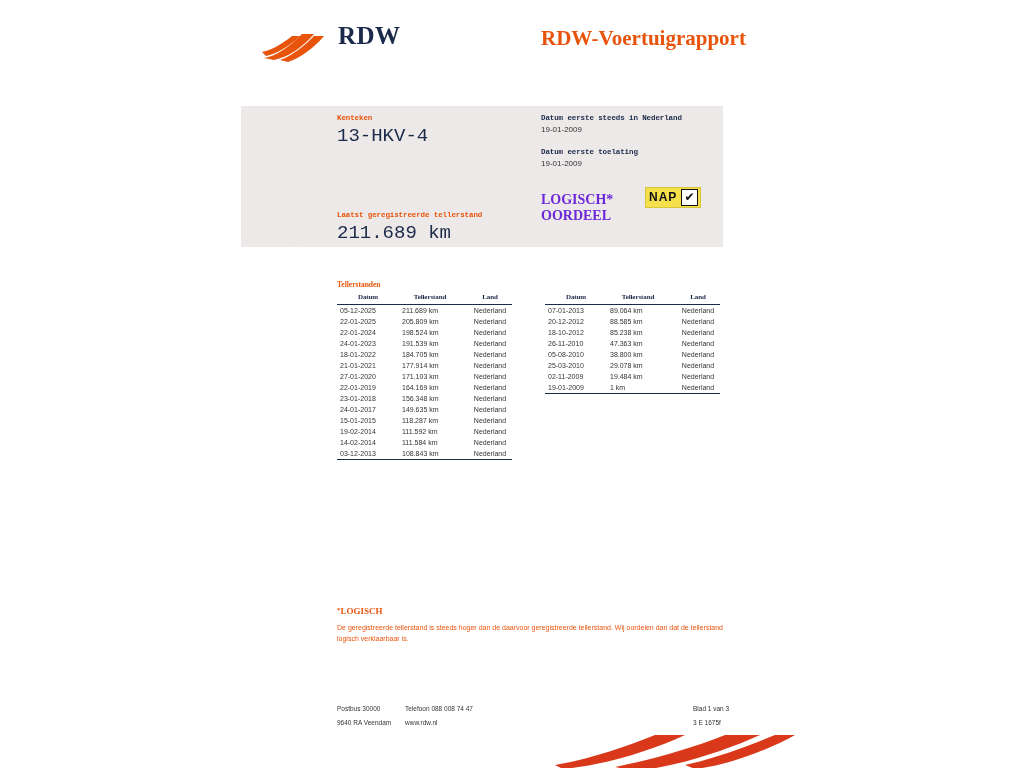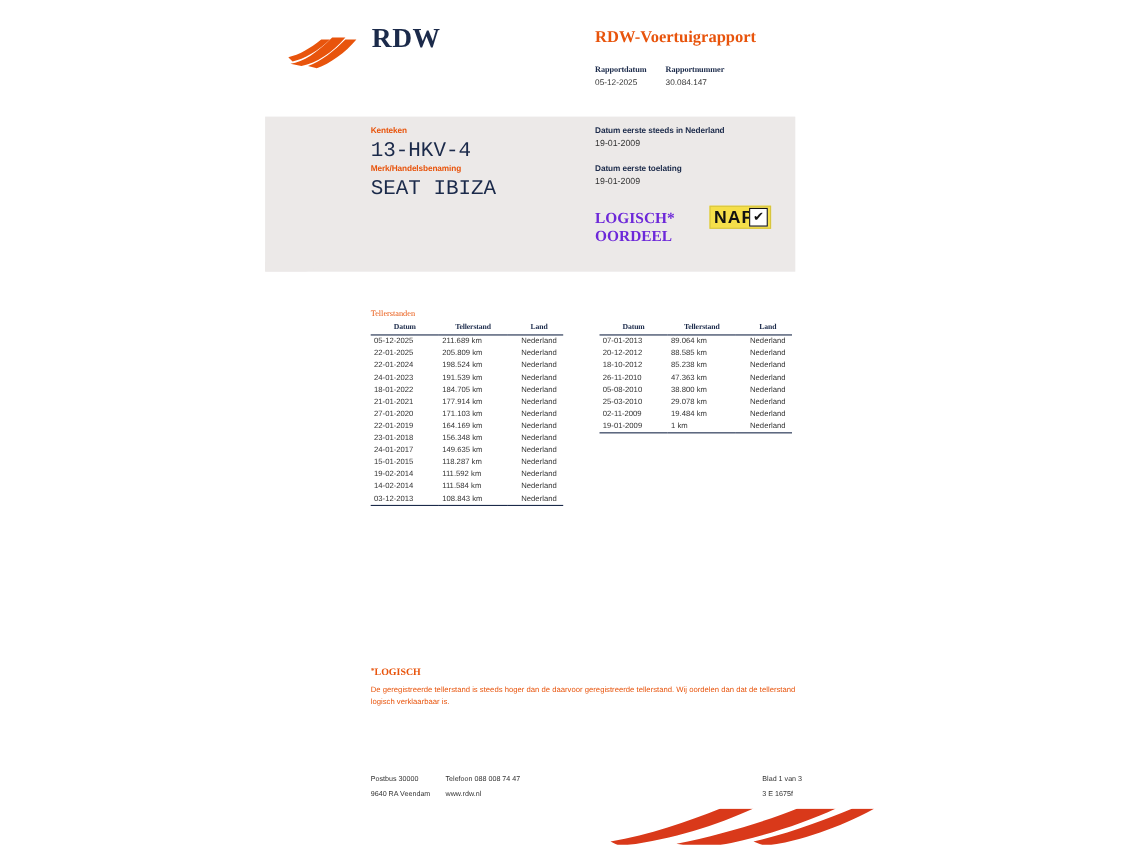--- a/index.html
+++ b/index.html
@@ -39,21 +39,21 @@
     font-size: 25px;
     font-weight: bold;
     color: #1b2a4a;
     letter-spacing: 0.5px;
     font-family: "Liberation Serif", serif;
   }
   .report-title {
     position: absolute;
     left: 541px;
     top: 26px;
-    font-size: 15px;
+    font-size: 21px;
     font-weight: bold;
     color: #e8540c;
     font-family: "Liberation Serif", serif;
   }
   .meta-row {
     position: absolute;
     left: 541px;
     top: 58px;
     width: 300px;
     font-size: 7.5px;
@@ -90,21 +90,21 @@
     top: 238px;
     width: 62px;
     height: 9px;
     background: #ece9e8;
     clip-path: polygon(0 0, 100% 0, 60% 100%, 0 100%);
   }
   .fld-label {
     font-size: 7.5px;
     font-weight: bold;
     color: #e8540c;
-    font-family: Liberation Sans, sans-serif;
+    font-family: Liberation Mono, monospace;
     letter-spacing: -0.1px;
   }
   .fld-label.navy { color: #1b2a4a; }
   .fld-value {
     font-size: 19px;
     color: #1b2a4a;
     font-family: Liberation Mono, monospace;
     margin-top: 3px;
   }
   .fld-value.small {
@@ -133,21 +133,21 @@
     top: 187px;
     width: 54px;
     height: 19px;
     background: #f5df4a;
     border: 1px solid #d8c53e;
   }
   .nap-badge .nap-text {
     position: absolute;
     left: 3px;
     top: 2px;
-    font-size: 16px;
+    font-size: 12px;
     font-weight: bold;
     color: #111111;
     letter-spacing: 1px;
     font-family: "Liberation Sans", sans-serif;
   }
   .nap-badge .nap-check {
     position: absolute;
     right: 2px;
     top: 1px;
     width: 15px;
@@ -158,21 +158,21 @@
     line-height: 14px;
     text-align: center;
     color: #111111;
   }
   
   .tbl-heading {
     position: absolute;
     left: 337px;
     top: 280px;
     font-size: 7.5px;
-    font-weight: normal;
+    font-weight: bold;
     color: #e8540c;
     font-family: "Liberation Serif", serif;
   }
   table.odo {
     position: absolute;
     border-collapse: collapse;
     font-size: 7px;
     color: #333333;
   }
   table.odo.left  { left: 337px; top: 291px; width: 175px; }
@@ -263,44 +263,34 @@
         <path d="M2 28 C14 26 26 18 40 4 L52 4 C40 18 26 27 12 30 Z" fill="#e8540c"></path>
         <path d="M18 30 C30 26 42 16 52 6 L62 6 C52 18 38 28 26 32 Z" fill="#e8540c"></path>
         <path d="M0 22 C10 20 20 14 30 6 L38 6 C28 16 14 24 4 26 Z" fill="#e8540c"></path>
       </svg>
     </div>
     <div class="logo-text">RDW</div>
   </div>
 
   <div class="report-title">RDW-Voertuigrapport</div>
 
-  <div class="meta-row">
-    <div class="meta-col first">
-      <div class="meta-label">Rapportdatum</div>
-      <div class="meta-value">05-12-2025</div>
-    </div>
-    <div class="meta-col">
-      <div class="meta-label">Rapportnummer</div>
-      <div class="meta-value">30.084.147</div>
-    </div>
-  </div>
 
   <div class="panel"></div>
   <div class="panel-notch-inner"></div>
 
   <div class="panel-left">
     <div class="fld-label">Kenteken</div>
     <div class="fld-value">13-HKV-4</div>
   </div>
 
-  <div class="panel-left2">
-    <div class="fld-label">Merk/Handelsbenaming</div>
-    <div class="fld-value">SEAT IBIZA</div>
-  </div>
-
+
+  <div class="panel-left3">
+    <div class="fld-label">Laatst geregistreerde tellerstand</div>
+    <div class="fld-value">211.689 km</div>
+  </div>
 
   <div class="panel-right">
     <div class="fld-label navy">Datum eerste steeds in Nederland</div>
     <div class="fld-value small">19-01-2009</div>
   </div>
 
   <div class="panel-right2">
     <div class="fld-label navy">Datum eerste toelating</div>
     <div class="fld-value small">19-01-2009</div>
   </div>

